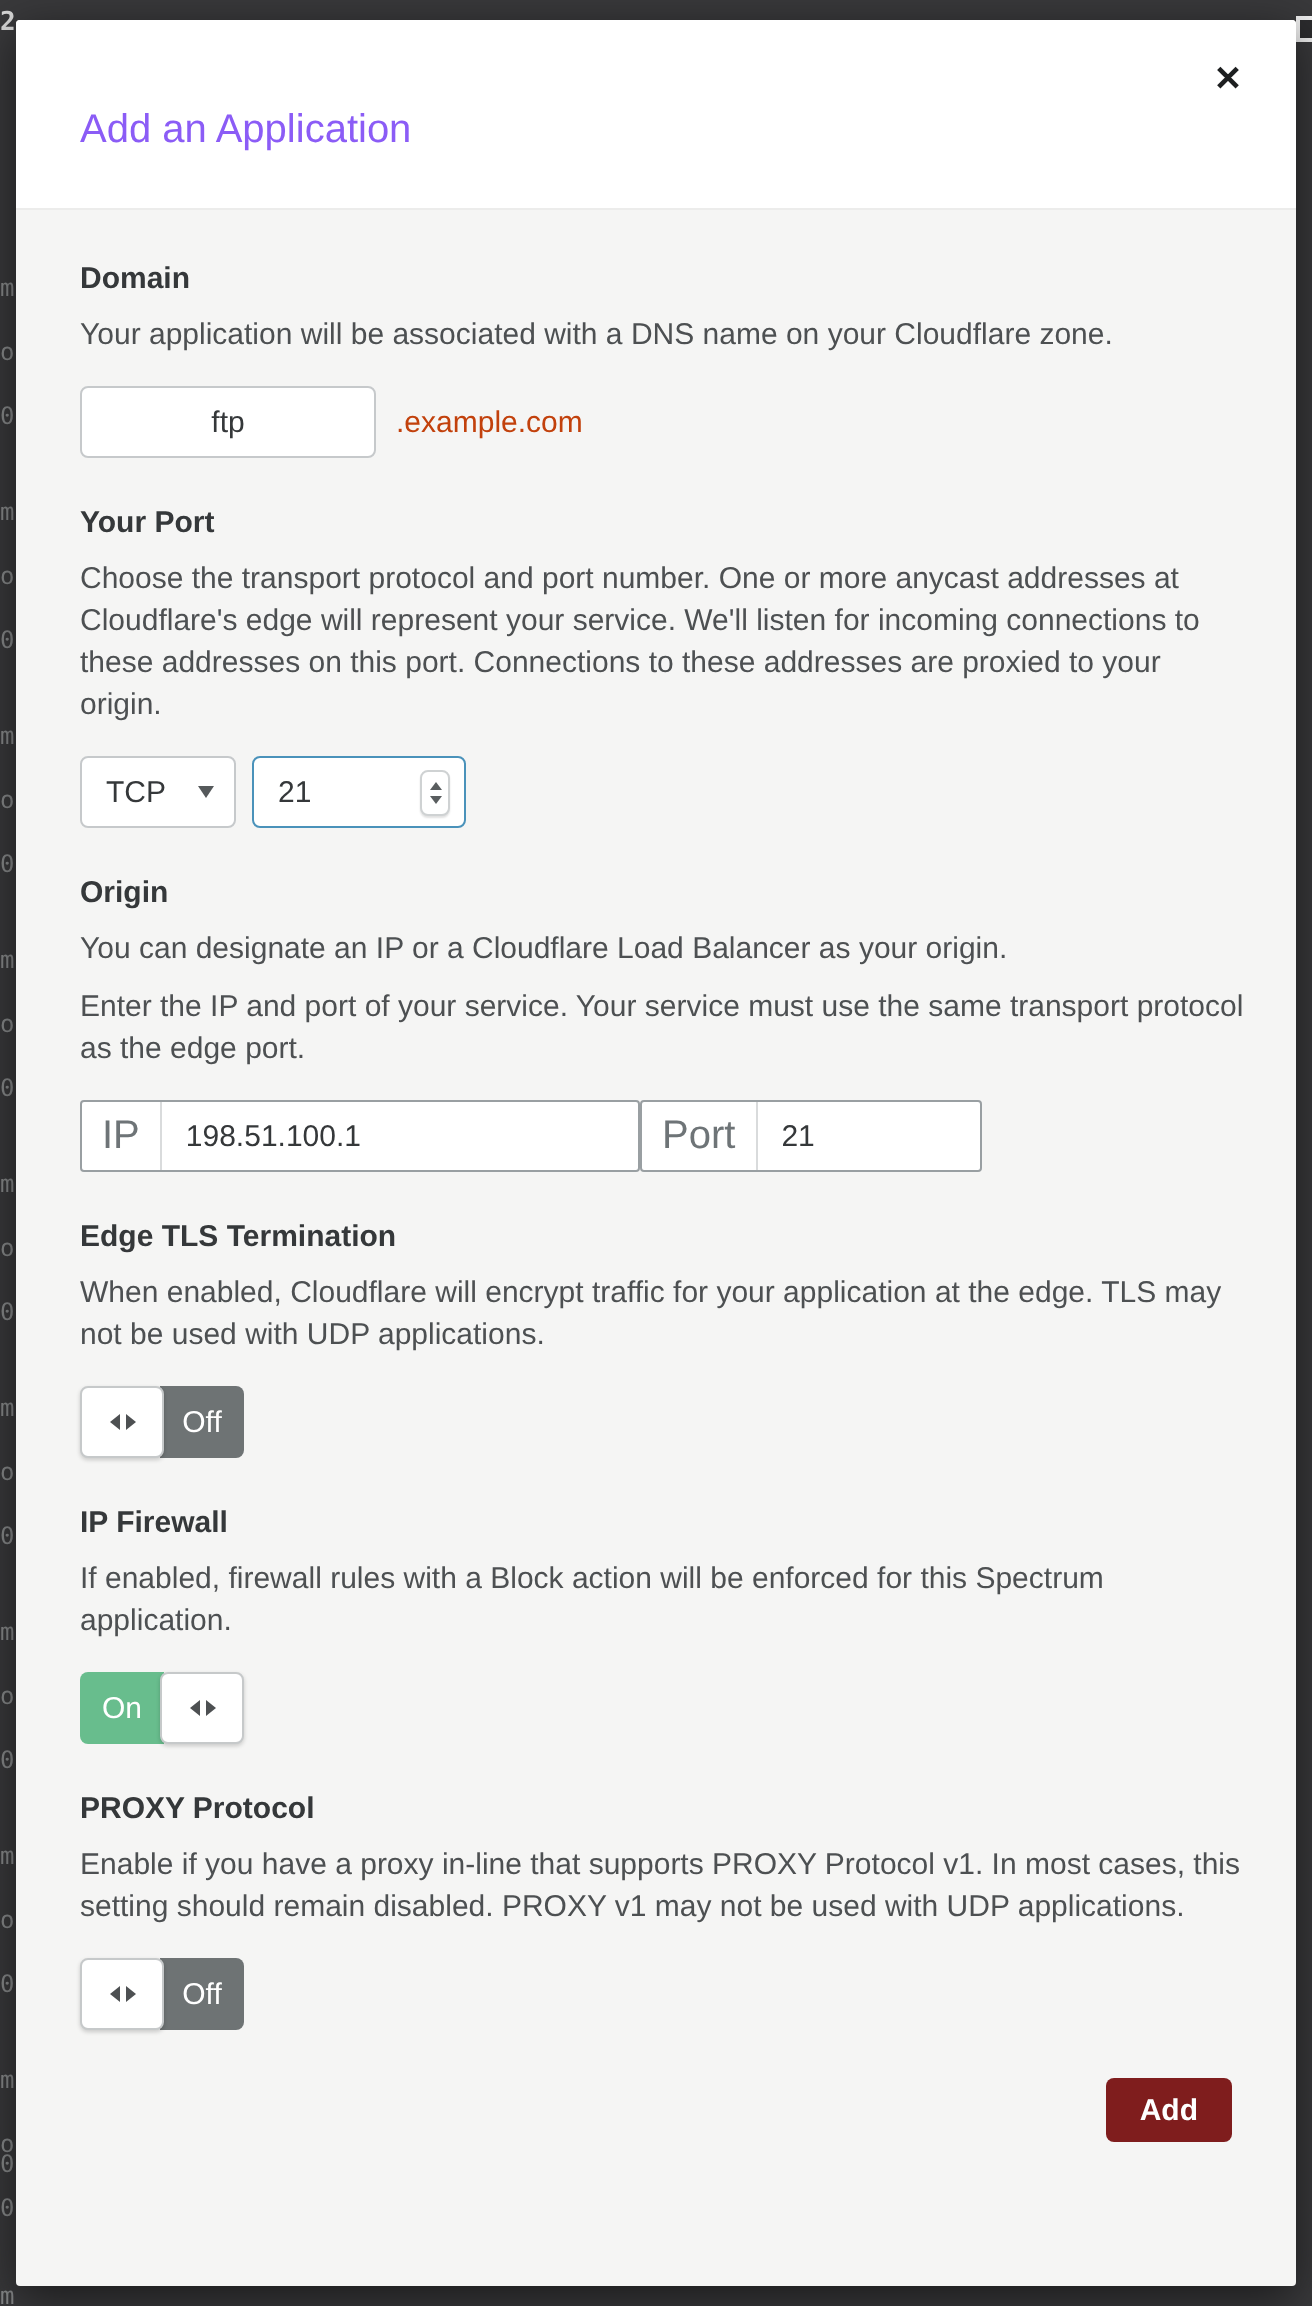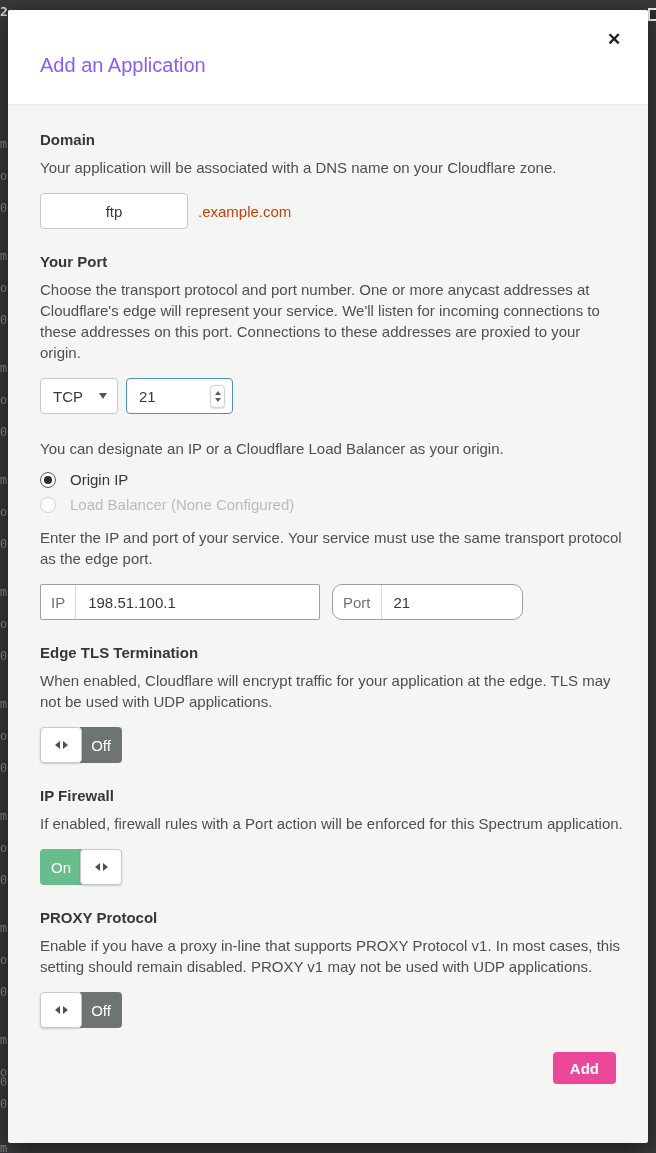--- a/index.html
+++ b/index.html
@@ -94,27 +94,27 @@
   .radio-label.disabled { color:#b9bcbd; }
   .radio-group { margin:2px 0 10px 0; }
 
   
   .input-group {
     display:inline-flex; align-items:stretch; height:36px; background:#fff;
     border:1px solid #999fa2; border-radius:2px; overflow:hidden;
   }
   .input-group .prefix {
     display:flex; align-items:center; padding:0 10px;
-    font-size:15px; color:#6e7477; border-right:1px solid #d9dbdc;
+    font-size:20px; color:#6e7477; border-right:1px solid #d9dbdc;
   }
   .input-group .val {
     display:flex; align-items:center; padding:0 12px;
     font-size:15px; color:#35383a;
   }
-  .ig-ip { width:280px; } .ig-port { width:191px; margin-left:12px;border-radius:10px; }
+  .ig-ip { width:280px; } .ig-port { width:171px; margin-left:0; }
 
   
   .toggle { display:inline-flex; height:36px; cursor:pointer; }
   .seg-label {
     width:42px; display:flex; align-items:center; justify-content:center;
     color:#fff; font-size:15px;
   }
   .toggle.off .seg-label { background:#6e7374; border-radius:0 4px 4px 0; }
   .toggle.on  .seg-label { background:#68bd8d; border-radius:4px 0 0 4px; }
   .handle {
@@ -123,21 +123,21 @@
     box-shadow:0 1px 2px rgba(0,0,0,.18); z-index:1;
   }
   .toggle.off .handle { margin-right:-2px; }
   .toggle.on  .handle { margin-left:-2px; }
   .tri-l { width:0; height:0; border-top:4px solid transparent; border-bottom:4px solid transparent; border-right:5px solid #4d5052; }
   .tri-r { width:0; height:0; border-top:4px solid transparent; border-bottom:4px solid transparent; border-left:5px solid #4d5052; }
 
   
   .footer { display:flex; justify-content:flex-end; padding-right:0; margin-top:4px; }
   .add-btn {
-    background:#ec4899; color:#fff; border:none; border-radius:4px;
+    background:#7f1d1d; color:#fff; border:none; border-radius:4px;
     font-family:inherit; font-size:15px; font-weight:bold;
     padding:0 17px; height:32px; cursor:pointer; margin-right:8px;
   }
 </style>
 </head>
 <body>
 
 <div id="backdrop-layer">
   <div class="frag-box"></div>
 <span class="frag frag-top" style="left: 0px; top: 6px;">2</span>
@@ -201,33 +201,22 @@
           <span>21</span>
           <span class="stepper">
             <span class="tri-up"></span>
             <span class="tri-down"></span>
           </span>
         </div>
       </div>
     </div>
 
     <div class="section">
+      <div class="field-label">Origin</div>
       <div class="field-desc desc-tight">You can designate an IP or a Cloudflare Load Balancer as your origin.</div>
-      <div class="radio-group">
-        <div class="radio-row">
-          <span class="radio">
-              <span class="dot"></span>
-            </span>
-          <span class="radio-label">Origin IP</span>
-        </div>
-        <div class="radio-row">
-          <span class="radio disabled"></span>
-          <span class="radio-label disabled">Load Balancer (None Configured)</span>
-        </div>
-      </div>
       <div class="field-desc">Enter the IP and port of your service. Your service must use the same transport protocol as the edge port.</div>
       <div class="row">
         <div class="input-group ig-ip">
           <span class="prefix">IP</span>
           <span class="val">198.51.100.1</span>
         </div>
         <div class="input-group ig-port">
           <span class="prefix">Port</span>
           <span class="val">21</span>
         </div>
@@ -241,21 +230,21 @@
         <span class="handle">
           <span class="tri-l"></span>
             <span class="tri-r"></span>
         </span>
         <span class="seg-label">Off</span>
       </div>
     </div>
 
     <div class="section">
       <div class="field-label">IP Firewall</div>
-      <div class="field-desc">If enabled, firewall rules with a Port action will be enforced for this Spectrum application.</div>
+      <div class="field-desc">If enabled, firewall rules with a Block action will be enforced for this Spectrum application.</div>
       <div class="toggle on">
         <span class="seg-label">On</span>
         <span class="handle">
           <span class="tri-l"></span>
             <span class="tri-r"></span>
         </span>
       </div>
     </div>
 
     <div class="section">

